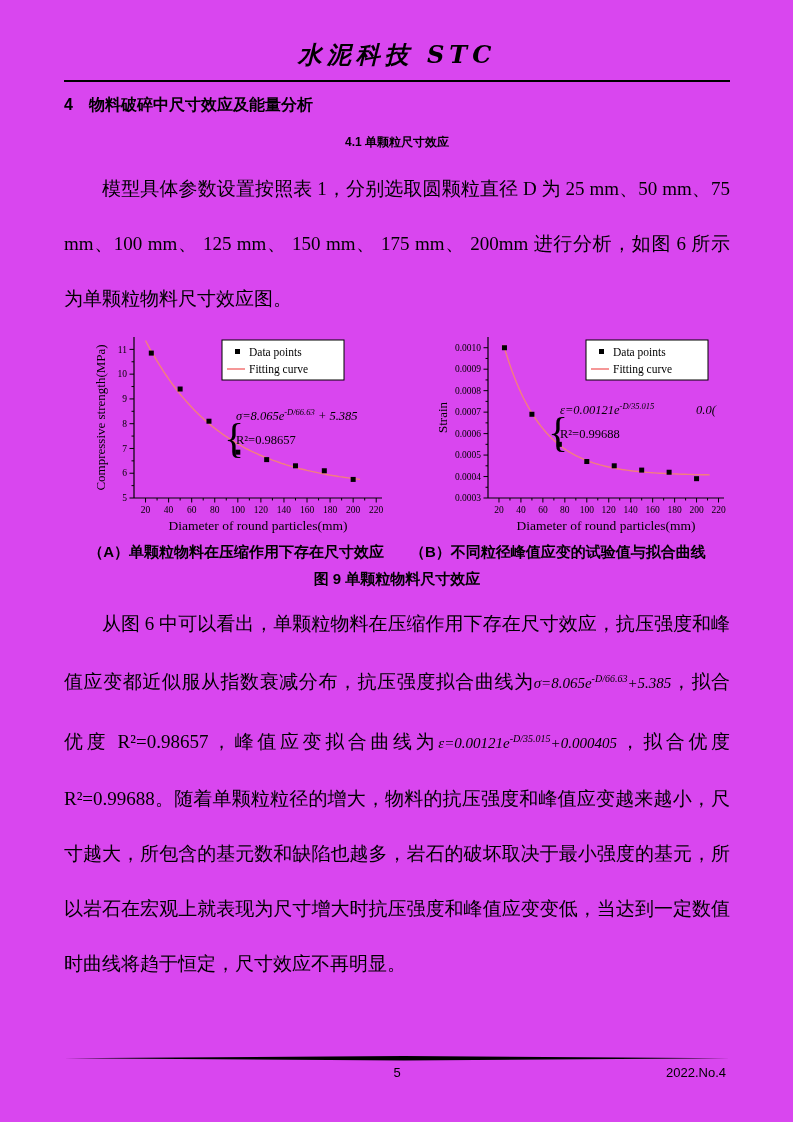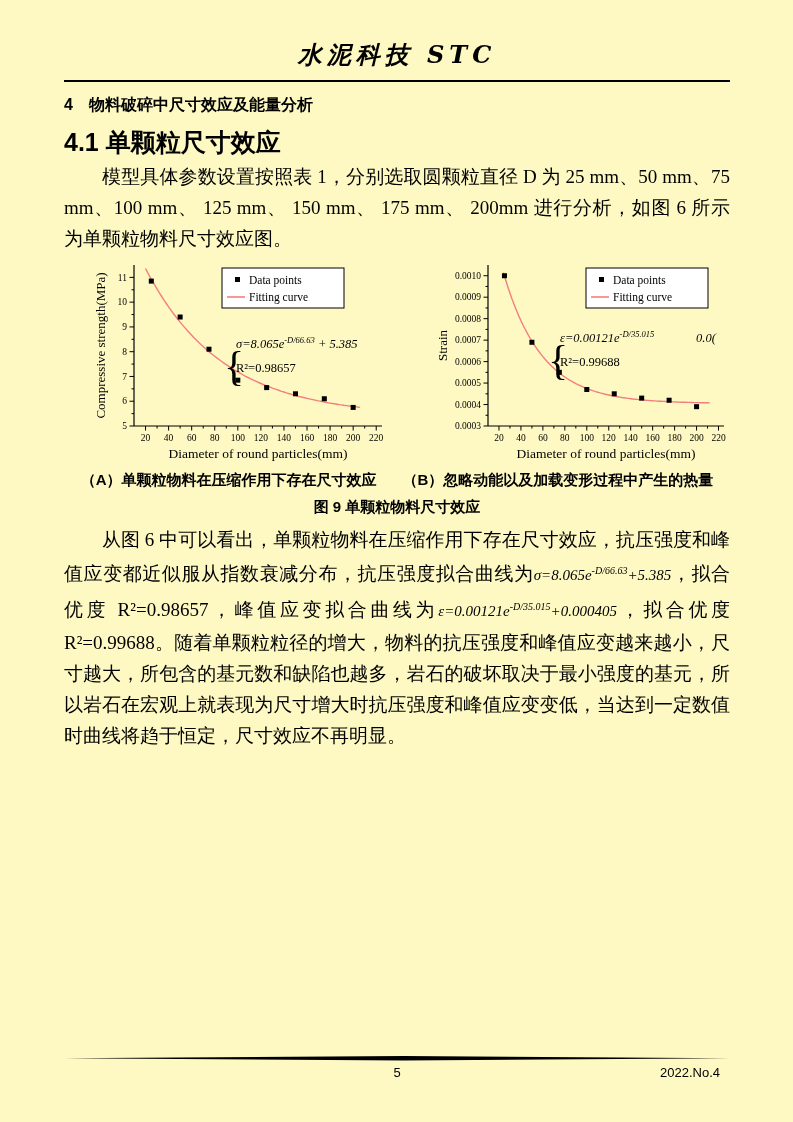--- a/index.html
+++ b/index.html
@@ -1,37 +1,37 @@
 <!DOCTYPE html>
 <html><head>
 <meta charset="utf-8">
 <style>
   html,body{margin:0;padding:0;background:#888;}
   .page{
-    position:relative; width:793px; height:1122px; background:#fef9c3;
+    position:relative; width:793px; height:1122px; background:#d946ef;
     font-family:"Liberation Serif","DejaVu Serif",serif; color:#000;
     overflow:hidden; margin:0 auto;
   }
   .content{padding:38px 63px 0 64px;}
   .journal-header{
     text-align:center; font-size:24px; letter-spacing:5px;
     font-style:italic; font-weight:600; height:34px; line-height:34px;
     font-family:"DejaVu Serif","Liberation Serif",serif;
   }
   .header-rule{height:2px; background:#000; margin-top:8px;}
   h1.sec{
     font-family:"Liberation Sans","DejaVu Sans",sans-serif;
     font-size:16px; font-weight:700; margin:10px 0 0 0; line-height:26px;
   }
   h2.subsec{
     font-family:"Liberation Sans","DejaVu Sans",sans-serif;
-    font-size:25px; font-weight:700; margin:12px 0 0 0; line-height:24px;
+    font-size:12px; font-weight:700; margin:12px 0 0 0; line-height:24px;text-align:center;
   }
   p.body{
-    font-size:19px; line-height:31px; text-align:justify;
+    font-size:19px; line-height:55px; text-align:justify;
     margin:7px 0 0 0; text-indent:2em;
   }
   .inline-formula{
     font-size:15px; font-style:italic; white-space:nowrap;
     font-family:"Liberation Serif",serif;
   }
   .inline-formula sup{font-size:10px; font-style:italic;}
   .figure-row{
     display:flex; justify-content:space-between;
     padding:4px 0 0 30px; height:208px;
@@ -44,21 +44,21 @@
   .fig-captions .cap-b{margin-left:26px;}
   .fig-title{
     text-align:center; margin-top:7px; font-size:15px; font-weight:600;
     font-family:"Liberation Sans","DejaVu Sans",sans-serif; line-height:20px;
   }
   .footer{position:absolute; left:64px; right:63px; top:1056px;}
   .footer-rule{display:block; width:100%; height:5px;}
   .footer-meta{position:relative; height:20px; margin-top:4px;
     font-family:"Liberation Sans","DejaVu Sans",sans-serif; font-size:13px;}
   .footer-page{position:absolute; left:0; right:0; text-align:center;}
-  .footer-issue{position:absolute; right:10px; top:0;}
+  .footer-issue{position:absolute; right:4px; top:0;}
 </style>
 </head>
 <body>
 
 <div class="page">
   <div class="content">
 
     <div class="journal-header">水泥科技 STC</div>
     <div class="header-rule"></div>
 
@@ -219,21 +219,21 @@
           <text x="114" y="116" font-size="42" font-family="&quot;Liberation Serif&quot;,&quot;DejaVu Serif&quot;,serif" font-weight="400" fill="#000">{</text>
           <text x="126" y="84" font-size="12.5" font-family="&quot;Liberation Serif&quot;,&quot;DejaVu Serif&quot;,serif" font-style="italic"><tspan>ε=0.00121e</tspan><tspan dy="-5" font-size="8.5">-D/35.015</tspan></text>
           <text x="262" y="84" font-size="12.5" font-family="&quot;Liberation Serif&quot;,&quot;DejaVu Serif&quot;,serif" font-style="italic">0.0(</text>
           <text x="126" y="108" font-size="12.5" font-family="&quot;Liberation Serif&quot;,&quot;DejaVu Serif&quot;,serif">R²=0.99688</text>
           <text x="172" y="200" text-anchor="middle" font-size="13.5" font-family="&quot;Liberation Serif&quot;,&quot;DejaVu Serif&quot;,serif">Diameter of round particles(mm)</text>
           <text transform="rotate(-90)" x="-87.5" y="13" text-anchor="middle" font-size="13" font-family="&quot;Liberation Serif&quot;,&quot;DejaVu Serif&quot;,serif">Strain</text>
         </svg>
     </div>
 
     <div class="fig-captions">
-      <span class="cap-a">（A）单颗粒物料在压缩作用下存在尺寸效应</span><span class="cap-b">（B）忽略动能以及加载变形过程中产生的热量</span>
+      <span class="cap-a">（A）单颗粒物料在压缩作用下存在尺寸效应</span><span class="cap-b">（B）不同粒径峰值应变的试验值与拟合曲线</span>
     </div>
     <div class="fig-title">图 9 单颗粒物料尺寸效应</div>
 
     <p class="body"><span>从图 6 中可以看出，单颗粒物料在压缩作用下存在尺寸效应，抗压强度和峰值应变都近似服从指数衰减分布，抗压强度拟合曲线为</span><span class="inline-formula"><span>σ=8.065e</span><sup>-D/66.63</sup><span>+5.385</span></span><span>，拟合优度 R²=0.98657，峰值应变拟合曲线为</span><span class="inline-formula"><span>ε=0.00121e</span><sup>-D/35.015</sup><span>+0.000405</span></span><span>，拟合优度 R²=0.99688。随着单颗粒粒径的增大，物料的抗压强度和峰值应变越来越小，尺寸越大，所包含的基元数和缺陷也越多，岩石的破坏取决于最小强度的基元，所以岩石在宏观上就表现为尺寸增大时抗压强度和峰值应变变低，当达到一定数值时曲线将趋于恒定，尺寸效应不再明显。</span></p>
 
 
   </div>
 
   <div class="footer">
     <svg class="footer-rule" viewBox="0 0 666 5" preserveAspectRatio="none">

